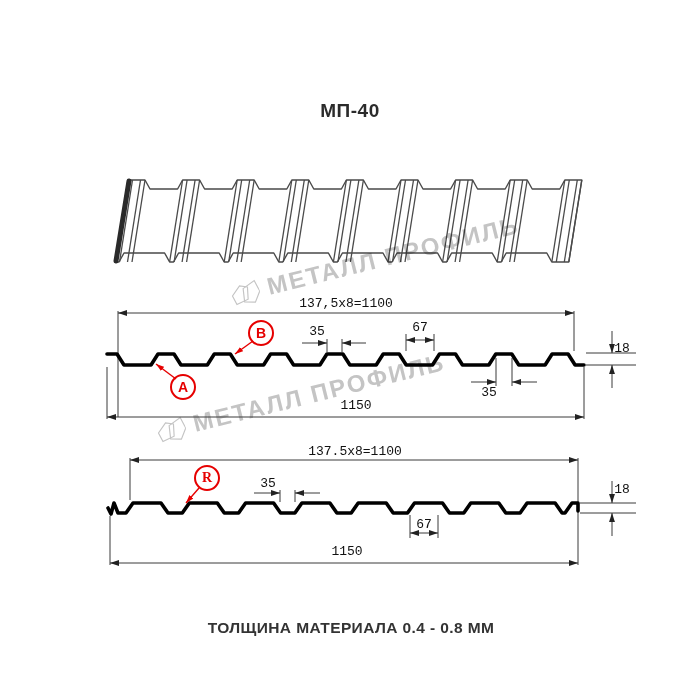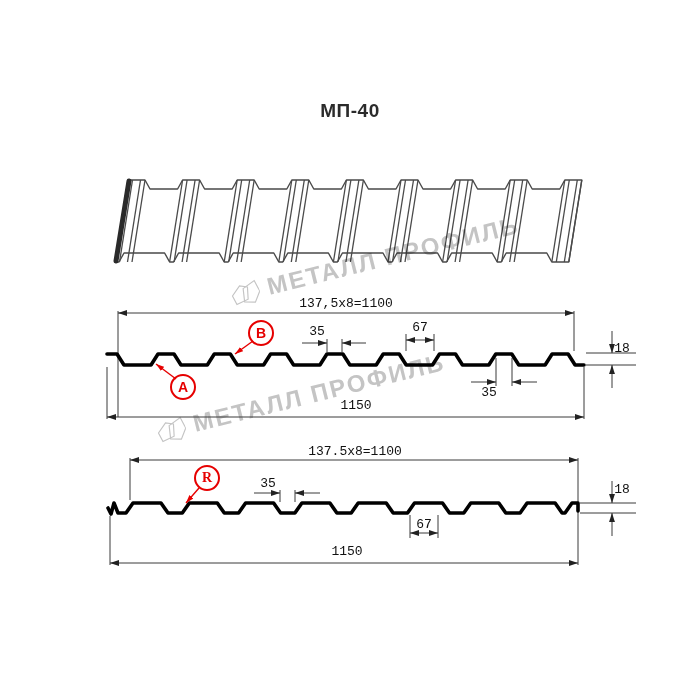--- a/index.html
+++ b/index.html
@@ -186,13 +186,14 @@
   <span class="abs ctr dim" style="left:349px;top:451px;margin-left:6px;">137.5x8=1100</span>
   <span class="abs ctr dim" style="left:268px;top:483px;">35</span>
   <span class="abs ctr dim" style="left:424px;top:524px;">67</span>
   <span class="abs ctr dim" style="left:622px;top:489px;">18</span>
   <span class="abs ctr dim" style="left:347px;top:551px;">1150</span>
 
   <div class="abs lblcirc" style="left:183px;top:387px;">A</div>
   <div class="abs lblcirc" style="left:261px;top:333px;">B</div>
   <div class="abs lblcirc serif" style="left:207px;top:478px;">R</div>
 
+  <div class="abs ctr" id="footer-note">ТОЛЩИНА МАТЕРИАЛА 0.4 - 0.8 ММ</div>
 </div>
 
 </body></html>

